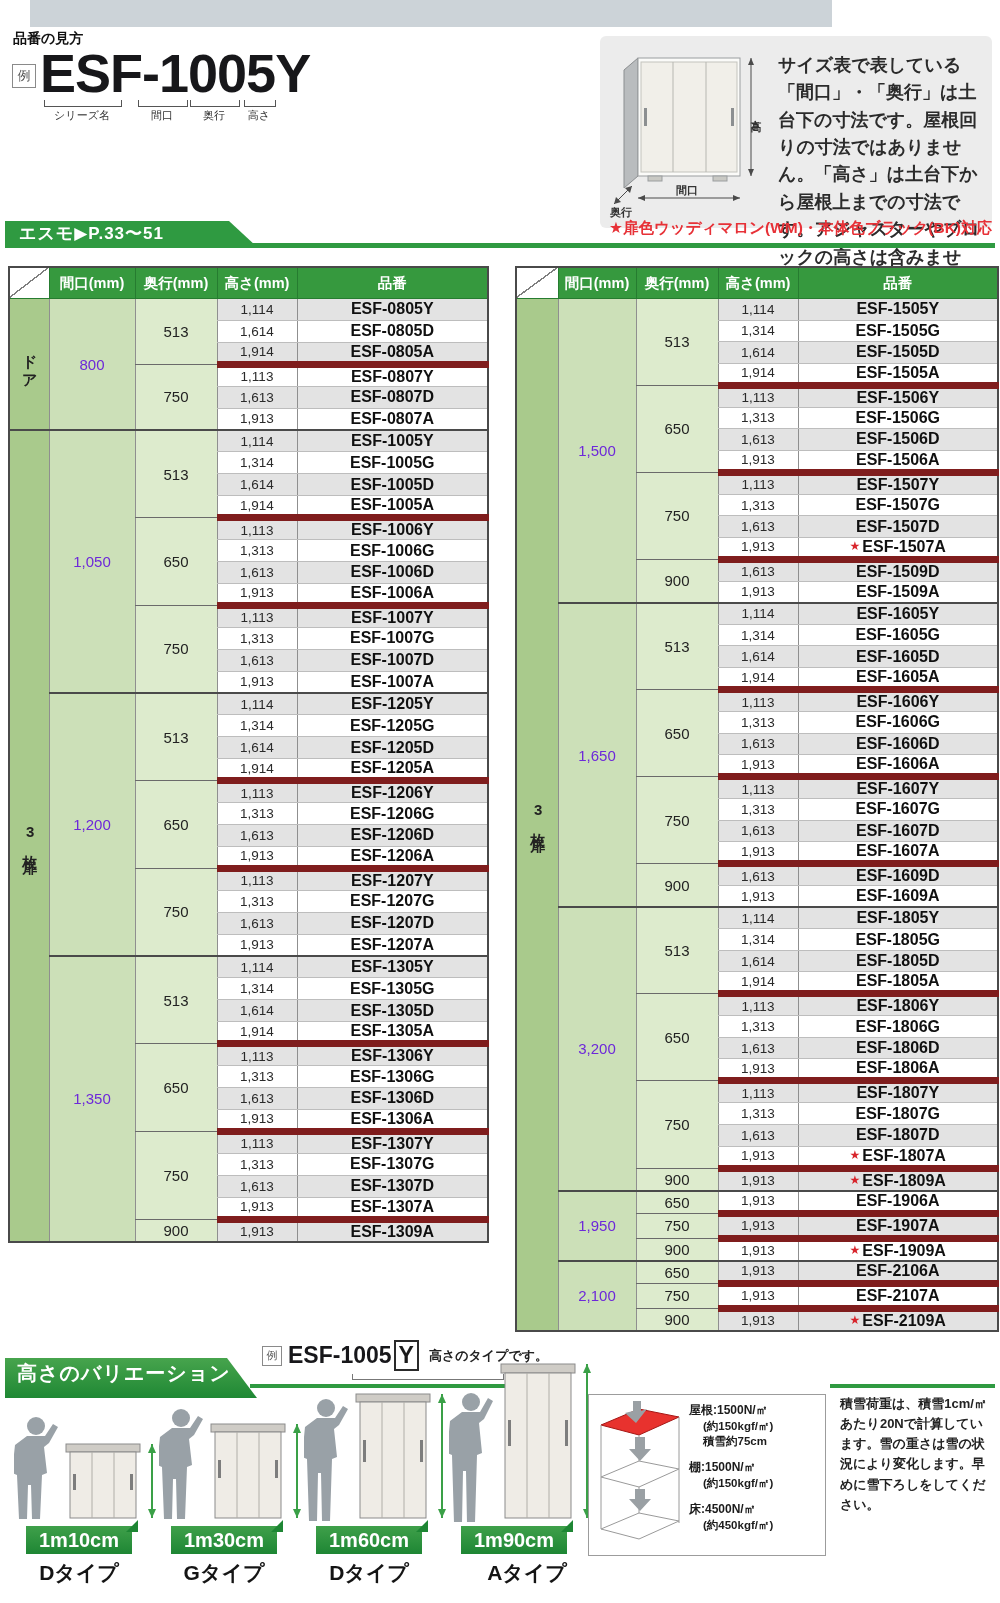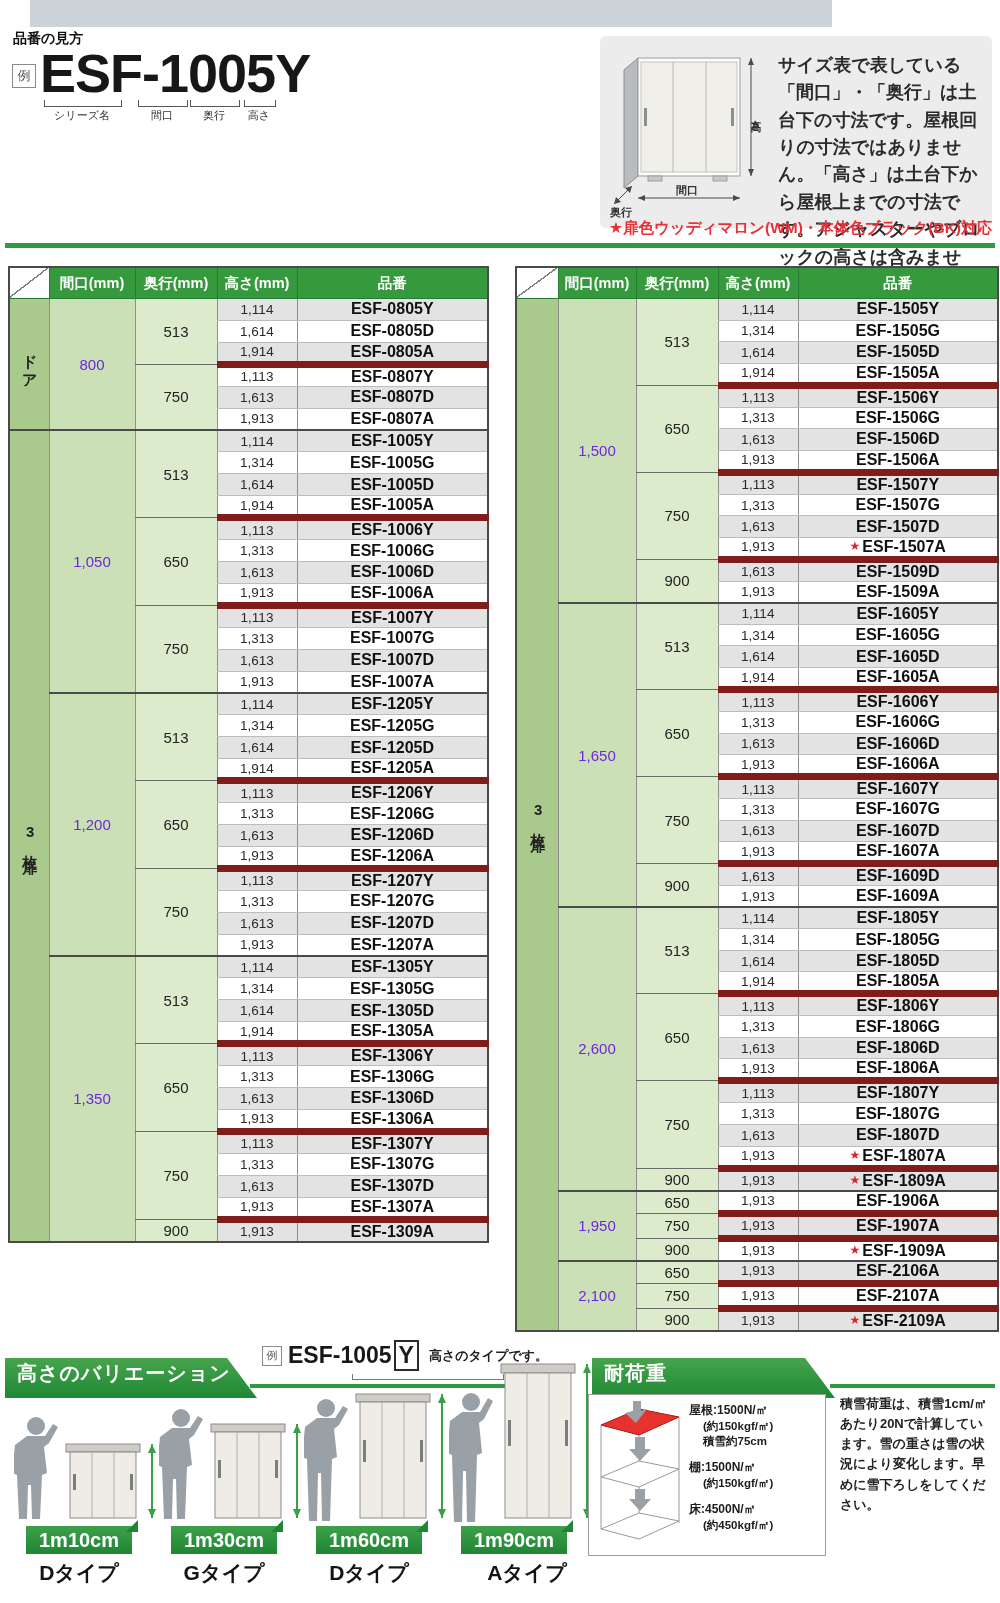--- a/index.html
+++ b/index.html
@@ -128,20 +128,21 @@
       <line x1="6" y1="158" x2="24" y2="140" stroke="#4a4a4a"></line>
       <polygon points="6,158 13,156 8,151" fill="#4a4a4a"></polygon>
       <polygon points="24,140 17,142 22,147" fill="#4a4a4a"></polygon>
       <text class="dim-label" x="2" y="170">奥行</text>
     </svg>
     <div class="diagram-note">サイズ表で表している「間口」・「奥行」は土台下の寸法です。屋根回りの寸法ではありません。「高さ」は土台下から屋根上までの寸法です。アジャスターやブロックの高さは含みません。</div>
   </div>
 
 
 
+  <div class="esmo-ribbon">エスモ▶P.33〜51</div>
   <div class="green-strip"></div>
   <div class="color-note">★扉色ウッディマロン(WM)・本体色ブラック(BK)対応</div>
 
   <div class="tbl-wrap tbl-left">
     <table class="size-table">
       <colgroup>
           <col style="width:40px">
           <col style="width:86px">
           <col style="width:82px">
           <col style="width:80px">
@@ -487,21 +488,21 @@
           <tr class="odd" style="height: 21.56px;">
             <td class="t-d b-w" rowspan="2">900</td>
             <td class="t-h">1,613</td>
             <td class="t-c">ESF-1609D</td>
           </tr>
           <tr class="even w-end" style="height: 21.56px;">
             <td class="t-h">1,913</td>
             <td class="t-c">ESF-1609A</td>
           </tr>
           <tr class="odd" style="height: 21.56px;">
-            <td class="t-w b-w" rowspan="13">2,600</td>
+            <td class="t-w b-w" rowspan="13">3,200</td>
             <td class="t-d b-d" rowspan="4">513</td>
             <td class="t-h">1,114</td>
             <td class="t-c">ESF-1805Y</td>
           </tr>
           <tr class="even" style="height: 21.56px;">
             <td class="t-h">1,314</td>
             <td class="t-c">ESF-1805G</td>
           </tr>
           <tr class="odd" style="height: 21.56px;">
             <td class="t-h">1,614</td>
@@ -672,21 +673,20 @@
 
     <div class="hv-label" style="left:26px;">1m10cm</div>
     <div class="hv-label" style="left:171px;">1m30cm</div>
     <div class="hv-label" style="left:316px;">1m60cm</div>
     <div class="hv-label" style="left:461px;">1m90cm</div>
     <div class="hv-name" style="left:26px;">Dタイプ</div>
     <div class="hv-name" style="left:171px;">Gタイプ</div>
     <div class="hv-name" style="left:316px;">Dタイプ</div>
     <div class="hv-name" style="left:474px;">Aタイプ</div>
 
-    <div class="ribbon-banner load-banner">耐荷重</div>
     <div class="load-line"></div>
     <div class="load-box">
       <svg width="94" height="150" style="position:absolute;left:4px;top:6px;">
         <polygon points="8,24 46,8 86,16 46,34" fill="#e8322e" stroke="#a61816"></polygon>
         <line x1="8" y1="24" x2="8" y2="128" stroke="#9a9a9a"></line>
         <line x1="46" y1="34" x2="46" y2="138" stroke="#9a9a9a"></line>
         <line x1="86" y1="16" x2="86" y2="122" stroke="#9a9a9a"></line>
         <polygon points="8,76 46,60 86,68 46,86" fill="#fff" stroke="#9a9a9a"></polygon>
         <polygon points="8,128 46,112 86,120 46,138" fill="#fff" stroke="#9a9a9a"></polygon>
         <polygon points="42,36 52,36 52,48 58,48 47,60 36,48 42,48" fill="#9aa0a4"></polygon>

